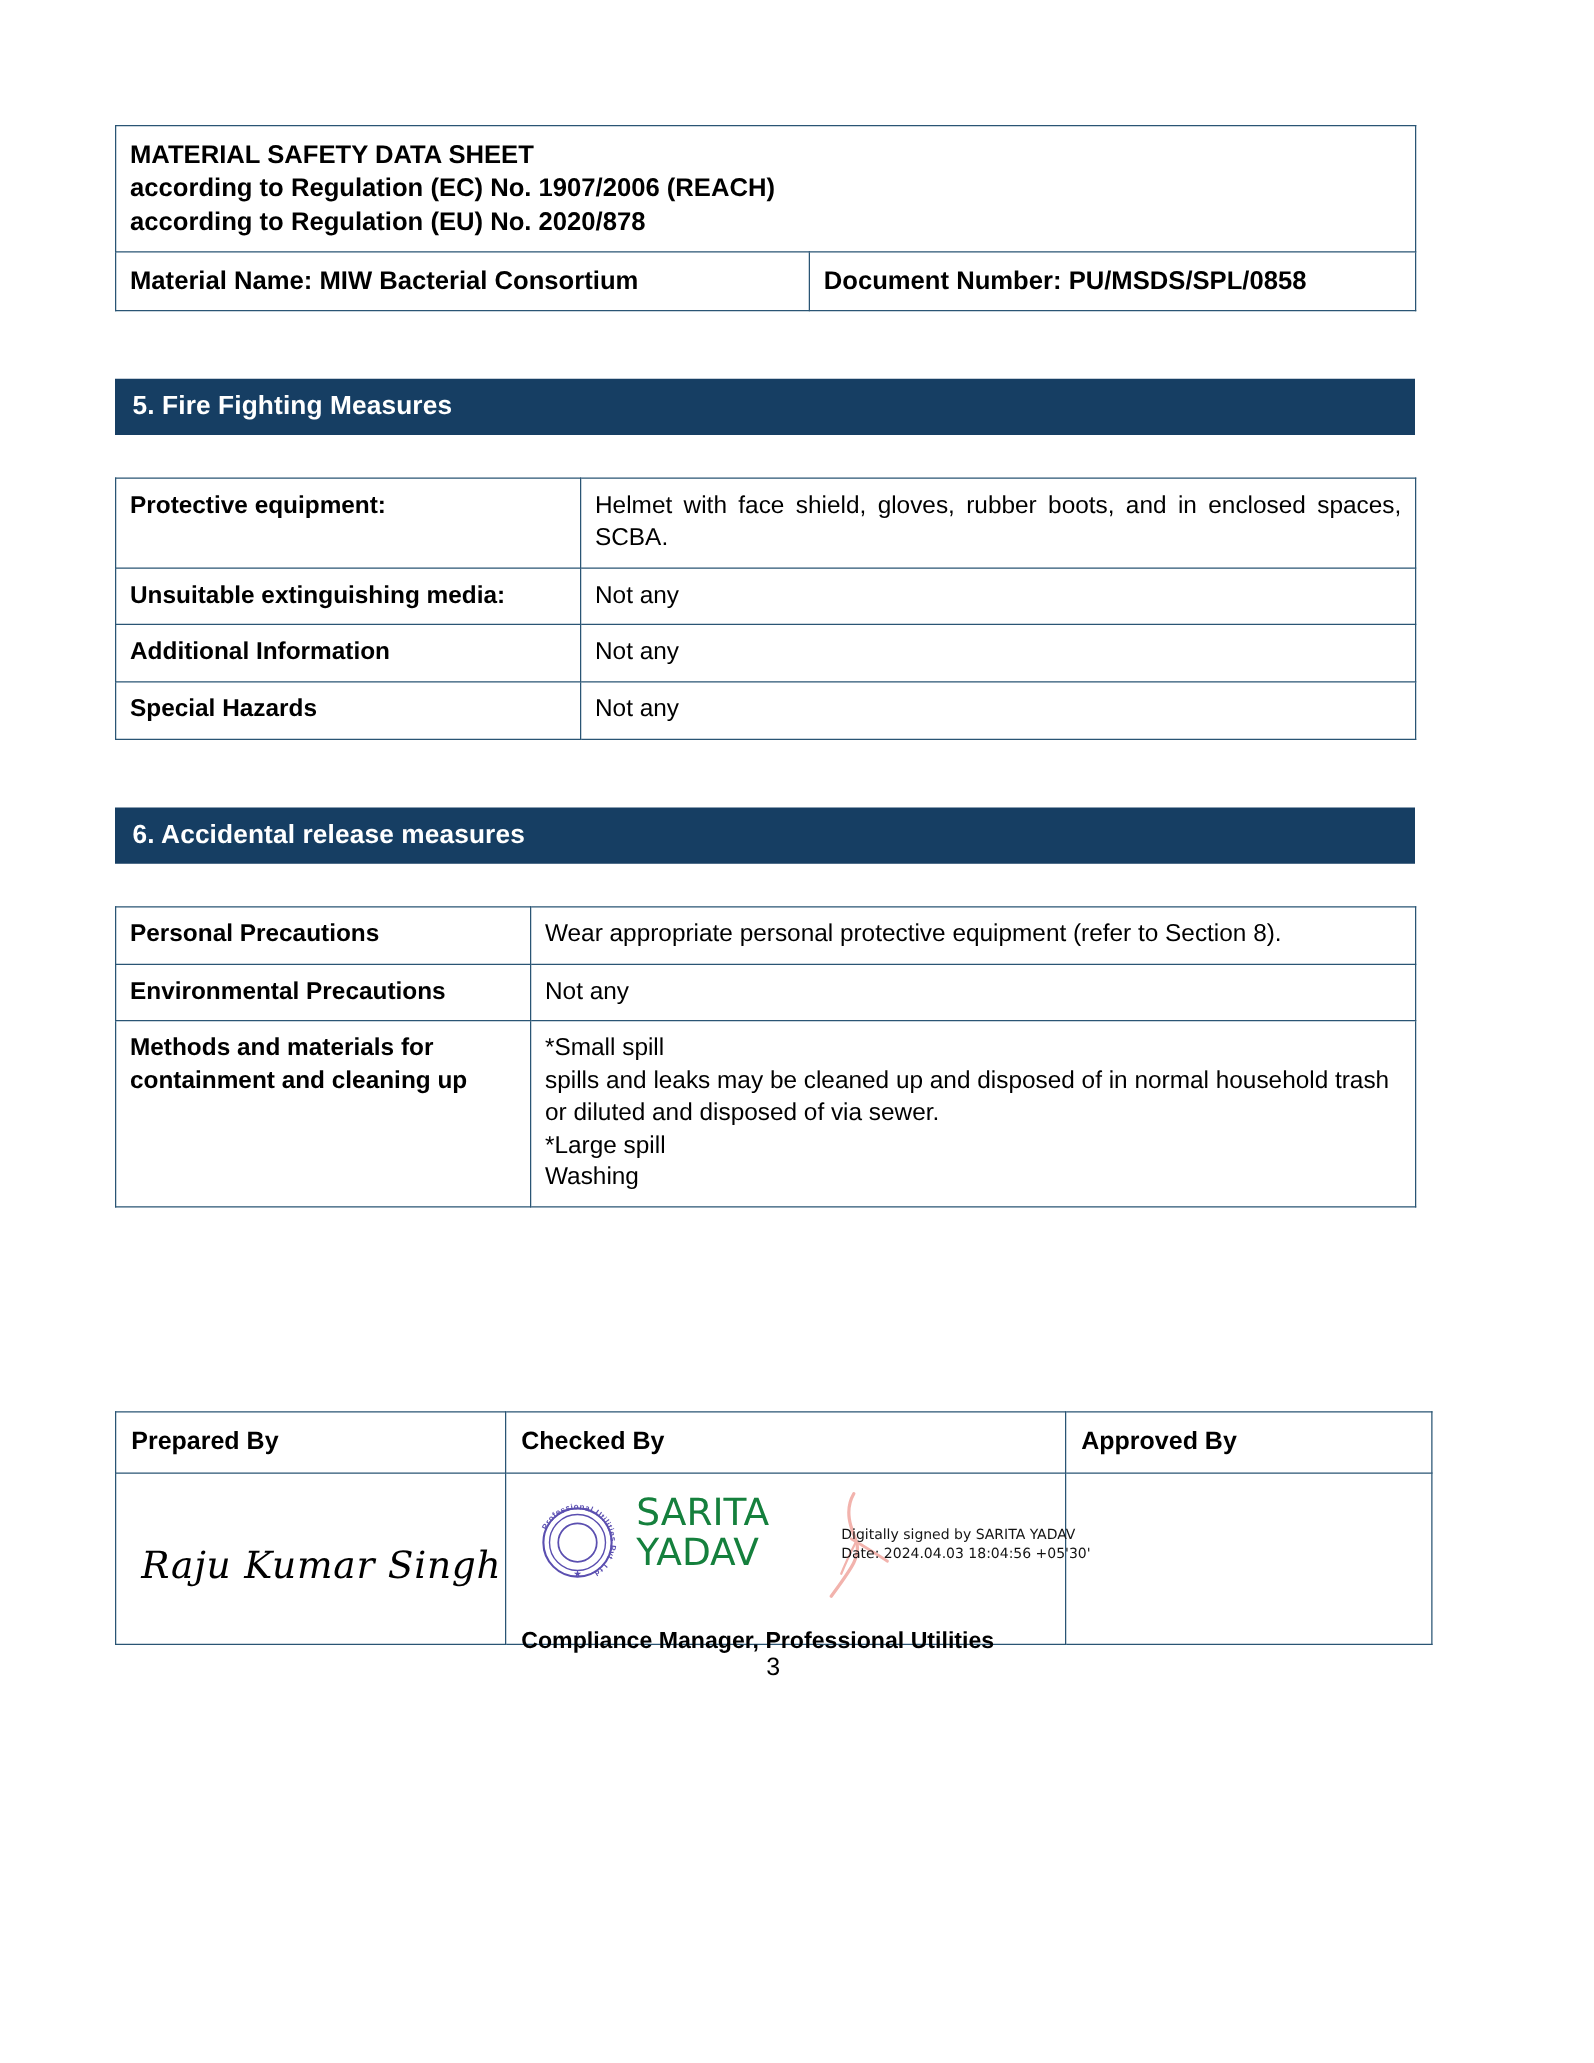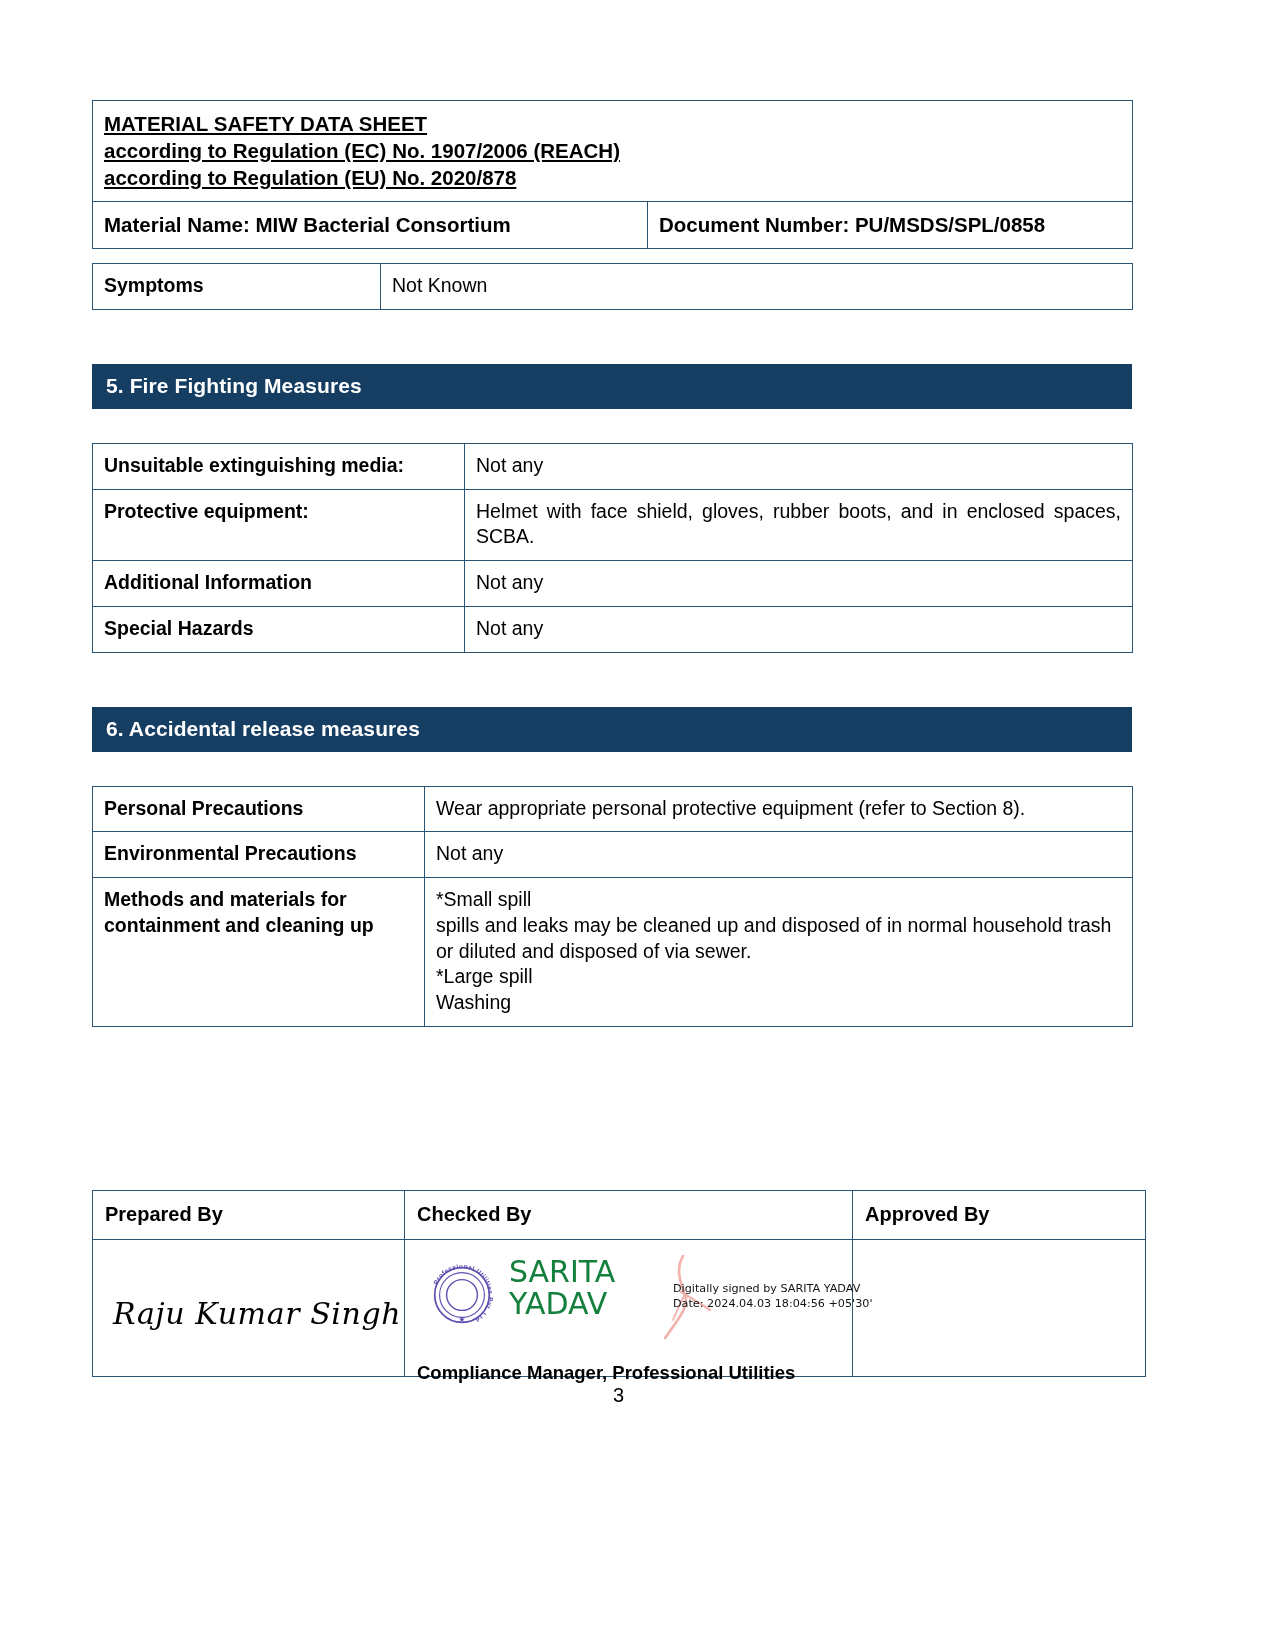--- a/index.html
+++ b/index.html
@@ -40,21 +40,21 @@
   td.lbl { font-weight: bold; }
   td.val { font-weight: normal; }
   td.just { text-align: justify; text-align-last: left; }
 
   
   .hdr-title {
     font-weight: bold;
     font-size: 21px;
     line-height: 1.42;
   }
-  .hdr-title div { white-space: nowrap; text-decoration: underline; }
+  .hdr-title div { white-space: nowrap; }
 
   table.hdr td { font-size: 20.5px; }
   table.hdr td.big { font-weight: bold; }
 
   .sym-table { margin-top: 14px; }
   .sym-table td { font-size: 19.5px; }
 
   
   .section-bar {
     background: #163e63;
@@ -169,50 +169,38 @@
           <div>according to Regulation (EU) No. 2020/878</div>
         </td>
       </tr>
       <tr>
         <td class="big">Material Name: MIW Bacterial Consortium</td>
         <td class="big">Document Number:  PU/MSDS/SPL/0858</td>
       </tr>
     </tbody>
   </table>
 
-  <table class="doc sym-table">
-    <colgroup>
-        <col style="width:288px">
-        <col style="width:752px">
-      </colgroup>
-    <tbody>
-      <tr>
-        <td class="lbl">Symptoms</td>
-        <td class="val">Not Known</td>
-      </tr>
-    </tbody>
-  </table>
 
   <div class="gap-before-bar"></div>
   <div class="section-bar">5. Fire Fighting Measures</div>
   <div class="gap-after-bar"></div>
 
   <table class="doc">
     <colgroup>
         <col style="width:372px">
         <col style="width:668px">
       </colgroup>
     <tbody>
       <tr>
+        <td class="lbl">Protective equipment:</td>
+        <td class="val just">Helmet with face shield, gloves, rubber boots, and in enclosed spaces, SCBA.</td>
+      </tr>
+      <tr>
         <td class="lbl">Unsuitable extinguishing media:</td>
         <td class="val">Not any</td>
-      </tr>
-      <tr>
-        <td class="lbl">Protective equipment:</td>
-        <td class="val just">Helmet with face shield, gloves, rubber boots, and in enclosed spaces, SCBA.</td>
       </tr>
       <tr>
         <td class="lbl">Additional Information</td>
         <td class="val">Not any</td>
       </tr>
       <tr>
         <td class="lbl">Special Hazards</td>
         <td class="val">Not any</td>
       </tr>
     </tbody>

